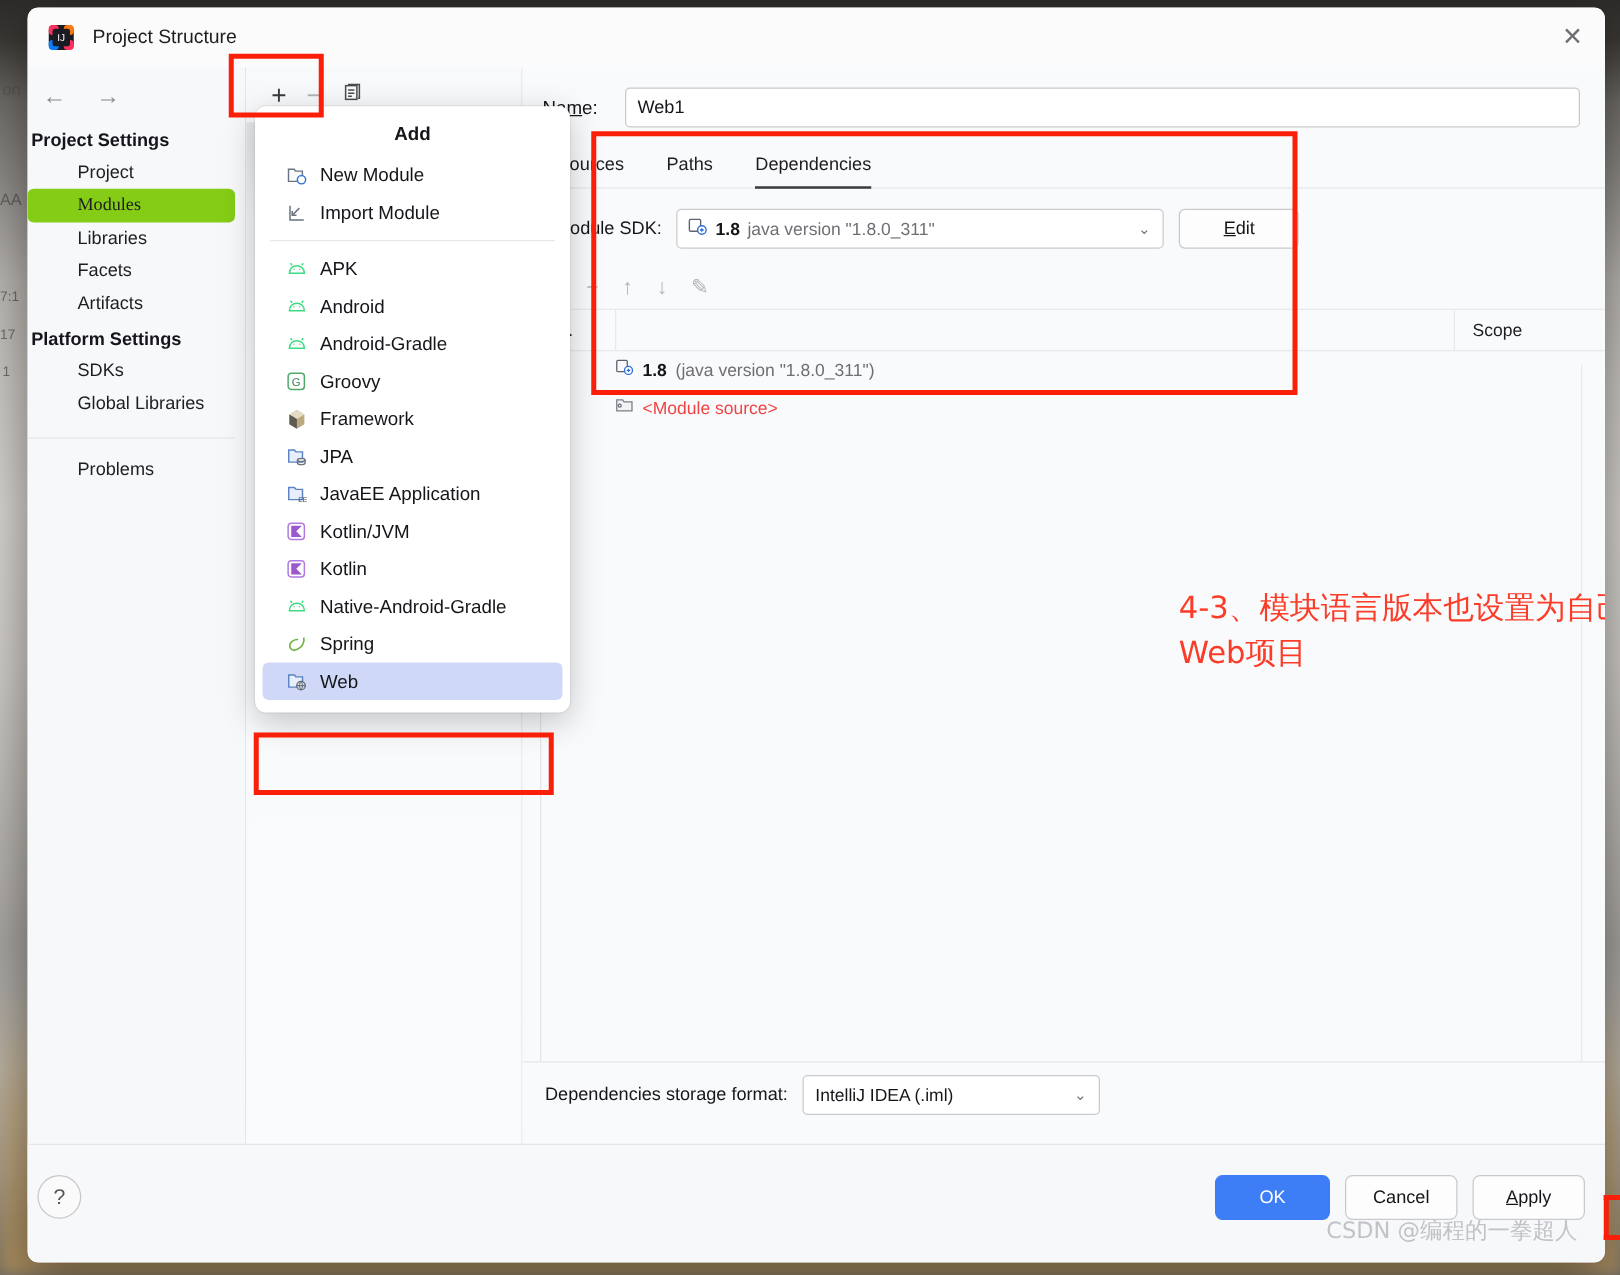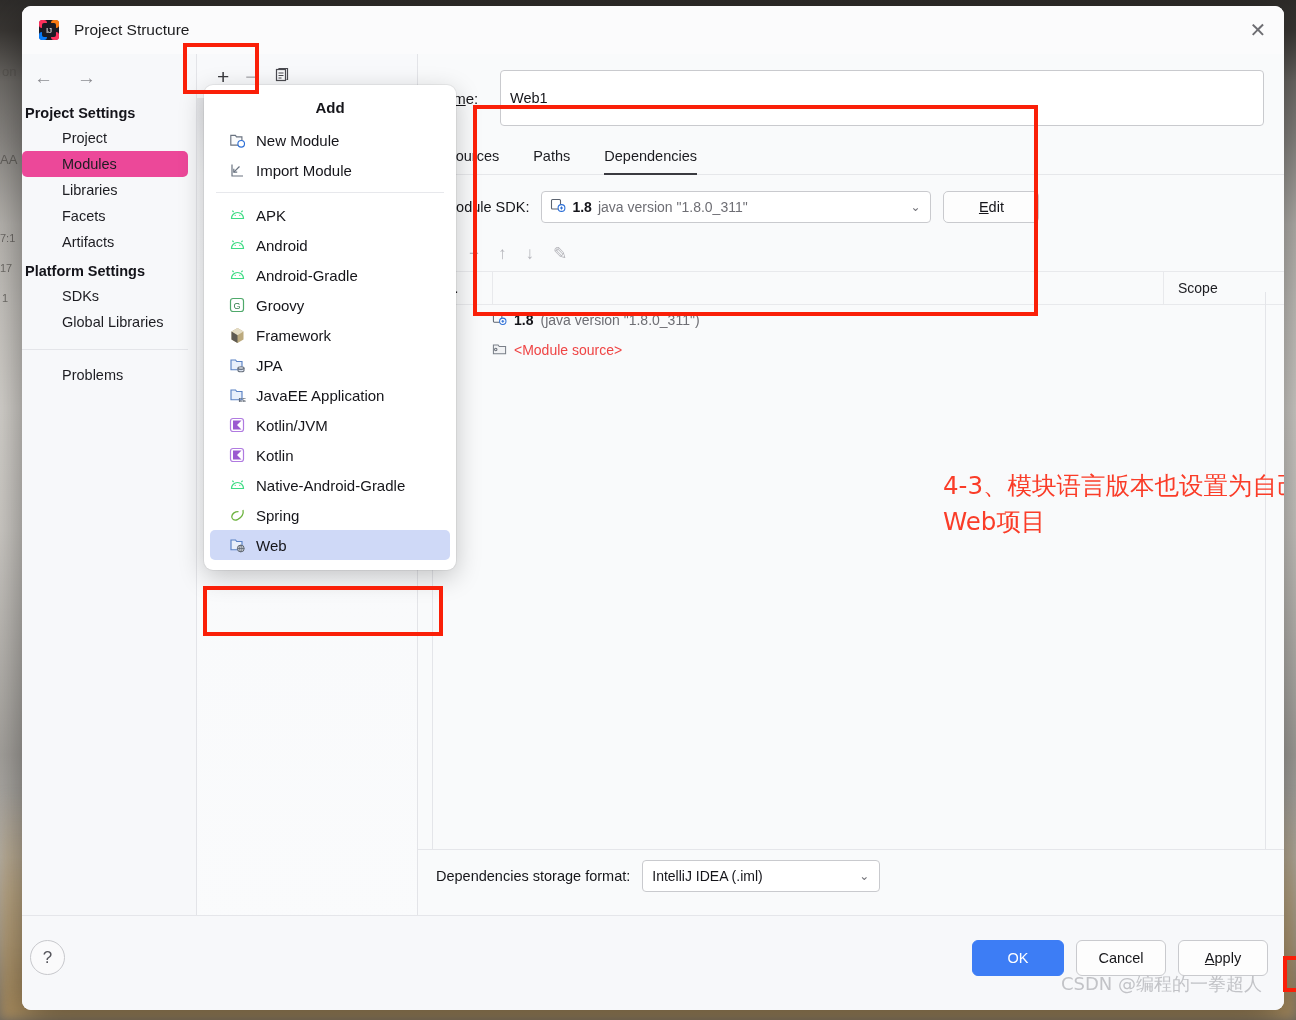--- a/index.html
+++ b/index.html
@@ -50,21 +50,21 @@
     width:174px;flex:none;background:#f7f8fa;border-right:1px solid #e3e4e8;
     position:relative;
   }
   .navbtns{display:flex;gap:24px;padding:14px 0 10px 12px;color:#8c8c91;font-size:19px;}
   .navbtns span{cursor:pointer;line-height:1;}
   .nav-group{font-weight:bold;font-size:14.5px;color:#14141a;padding:8px 0 4px 3px;}
   .nav-item{
     font-size:14.5px;color:#1d1d22;padding:5px 0 5px 40px;margin-right:8px;
     border-radius:5px;cursor:pointer;
   }
-  .nav-item.sel{background:#ec4899;}
+  .nav-item.sel{background:#84cc16;font-family:Liberation Serif, serif;}
   .nav-sep{height:1px;background:#e4e5e9;margin:14px 8px 12px 0;}
   .hscroll{
     position:absolute;left:14px;bottom:10px;width:182px;height:9px;
     background:#dcdcdf;border-radius:4px;
   }
   .hscroll i{position:absolute;right:2px;top:0;width:3px;height:9px;background:#f2f2f4;}
 
   
   .midpanel{
     width:220px;flex:none;background:#fbfbfd;border-right:1px solid #e3e4e8;position:relative;
@@ -80,21 +80,21 @@
     background:linear-gradient(180deg,#e6e7ea 0%,#f4f5f7 9%,#f8f9fb 22%,#fafbfc 100%);
   }
 
   
   .content{flex:1;background:#f9fafb;position:relative;}
   .namerow{display:flex;align-items:center;padding:16px 20px 0 16px;}
   .namelbl{font-size:15px;color:#16161a;width:66px;}
   .namelbl u{text-decoration:underline;}
   .nameinput{
     flex:1;height:30px;border:1px solid #c9cace;border-radius:4px;background:#fff;
-    font-size:14.5px;color:#15151a;padding:12px 9px;outline:none;
+    font-size:14.5px;color:#15151a;padding:0 9px;outline:none;
     font-family:"Liberation Sans",sans-serif;
   }
   .tabs{display:flex;gap:34px;padding:22px 0 0 28px;}
   .tab{font-size:14.5px;color:#1c1c21;padding-bottom:9px;cursor:pointer;}
   .tab.active{border-bottom:2px solid #3a3a40;}
   .tabs-line{height:1px;background:#e6e7ea;margin-top:-1px;}
   .sdkrow{display:flex;align-items:center;gap:12px;padding:16px 0 0 26px;}
   .sdklbl{font-size:14.5px;color:#16161a;}
   .sdkselect{
     width:372px;height:30px;border:1px solid #c9cace;border-radius:4px;background:#fff;

